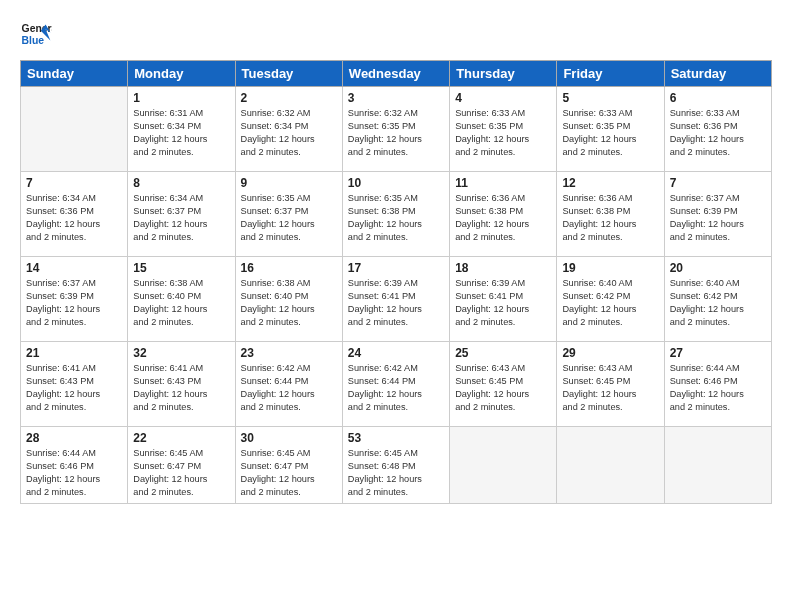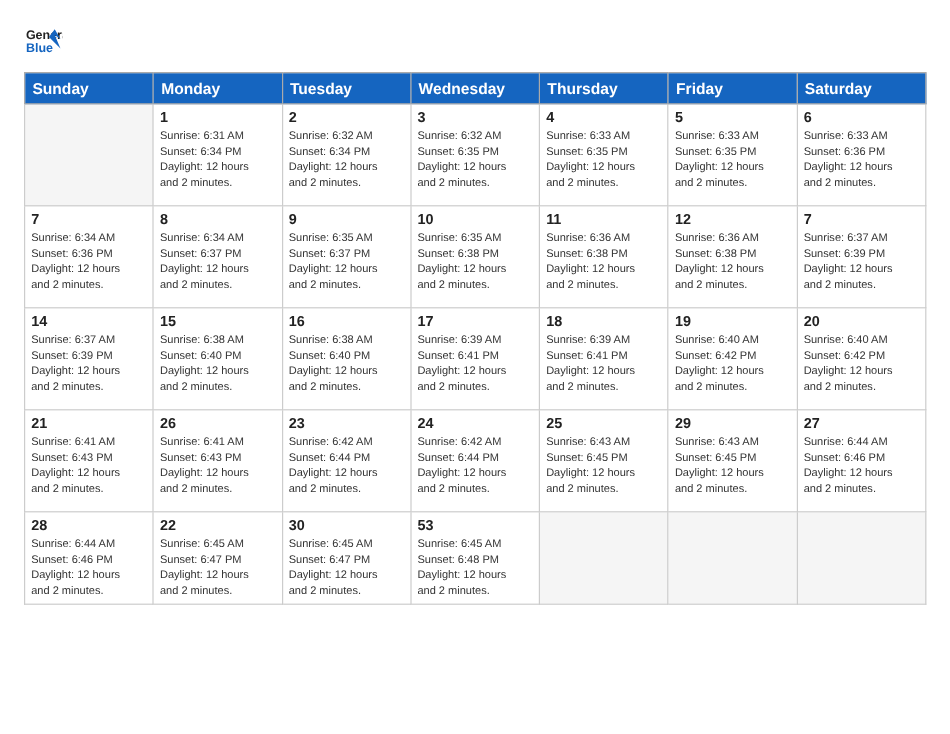--- a/index.html
+++ b/index.html
@@ -205,21 +205,21 @@
           <span class="day-num">20</span>
           <span class="cell-text">Sunrise: 6:40 AM<br>Sunset: 6:42 PM<br>Daylight: 12 hours<br>and 2 minutes.</span>
         </td>
         </tr>
         <tr>
           <td>
           <span class="day-num">21</span>
           <span class="cell-text">Sunrise: 6:41 AM<br>Sunset: 6:43 PM<br>Daylight: 12 hours<br>and 2 minutes.</span>
         </td>
           <td>
-          <span class="day-num">26</span>
+          <span class="day-num">32</span>
           <span class="cell-text">Sunrise: 6:41 AM<br>Sunset: 6:43 PM<br>Daylight: 12 hours<br>and 2 minutes.</span>
         </td>
           <td>
           <span class="day-num">23</span>
           <span class="cell-text">Sunrise: 6:42 AM<br>Sunset: 6:44 PM<br>Daylight: 12 hours<br>and 2 minutes.</span>
         </td>
           <td>
           <span class="day-num">24</span>
           <span class="cell-text">Sunrise: 6:42 AM<br>Sunset: 6:44 PM<br>Daylight: 12 hours<br>and 2 minutes.</span>
         </td>

